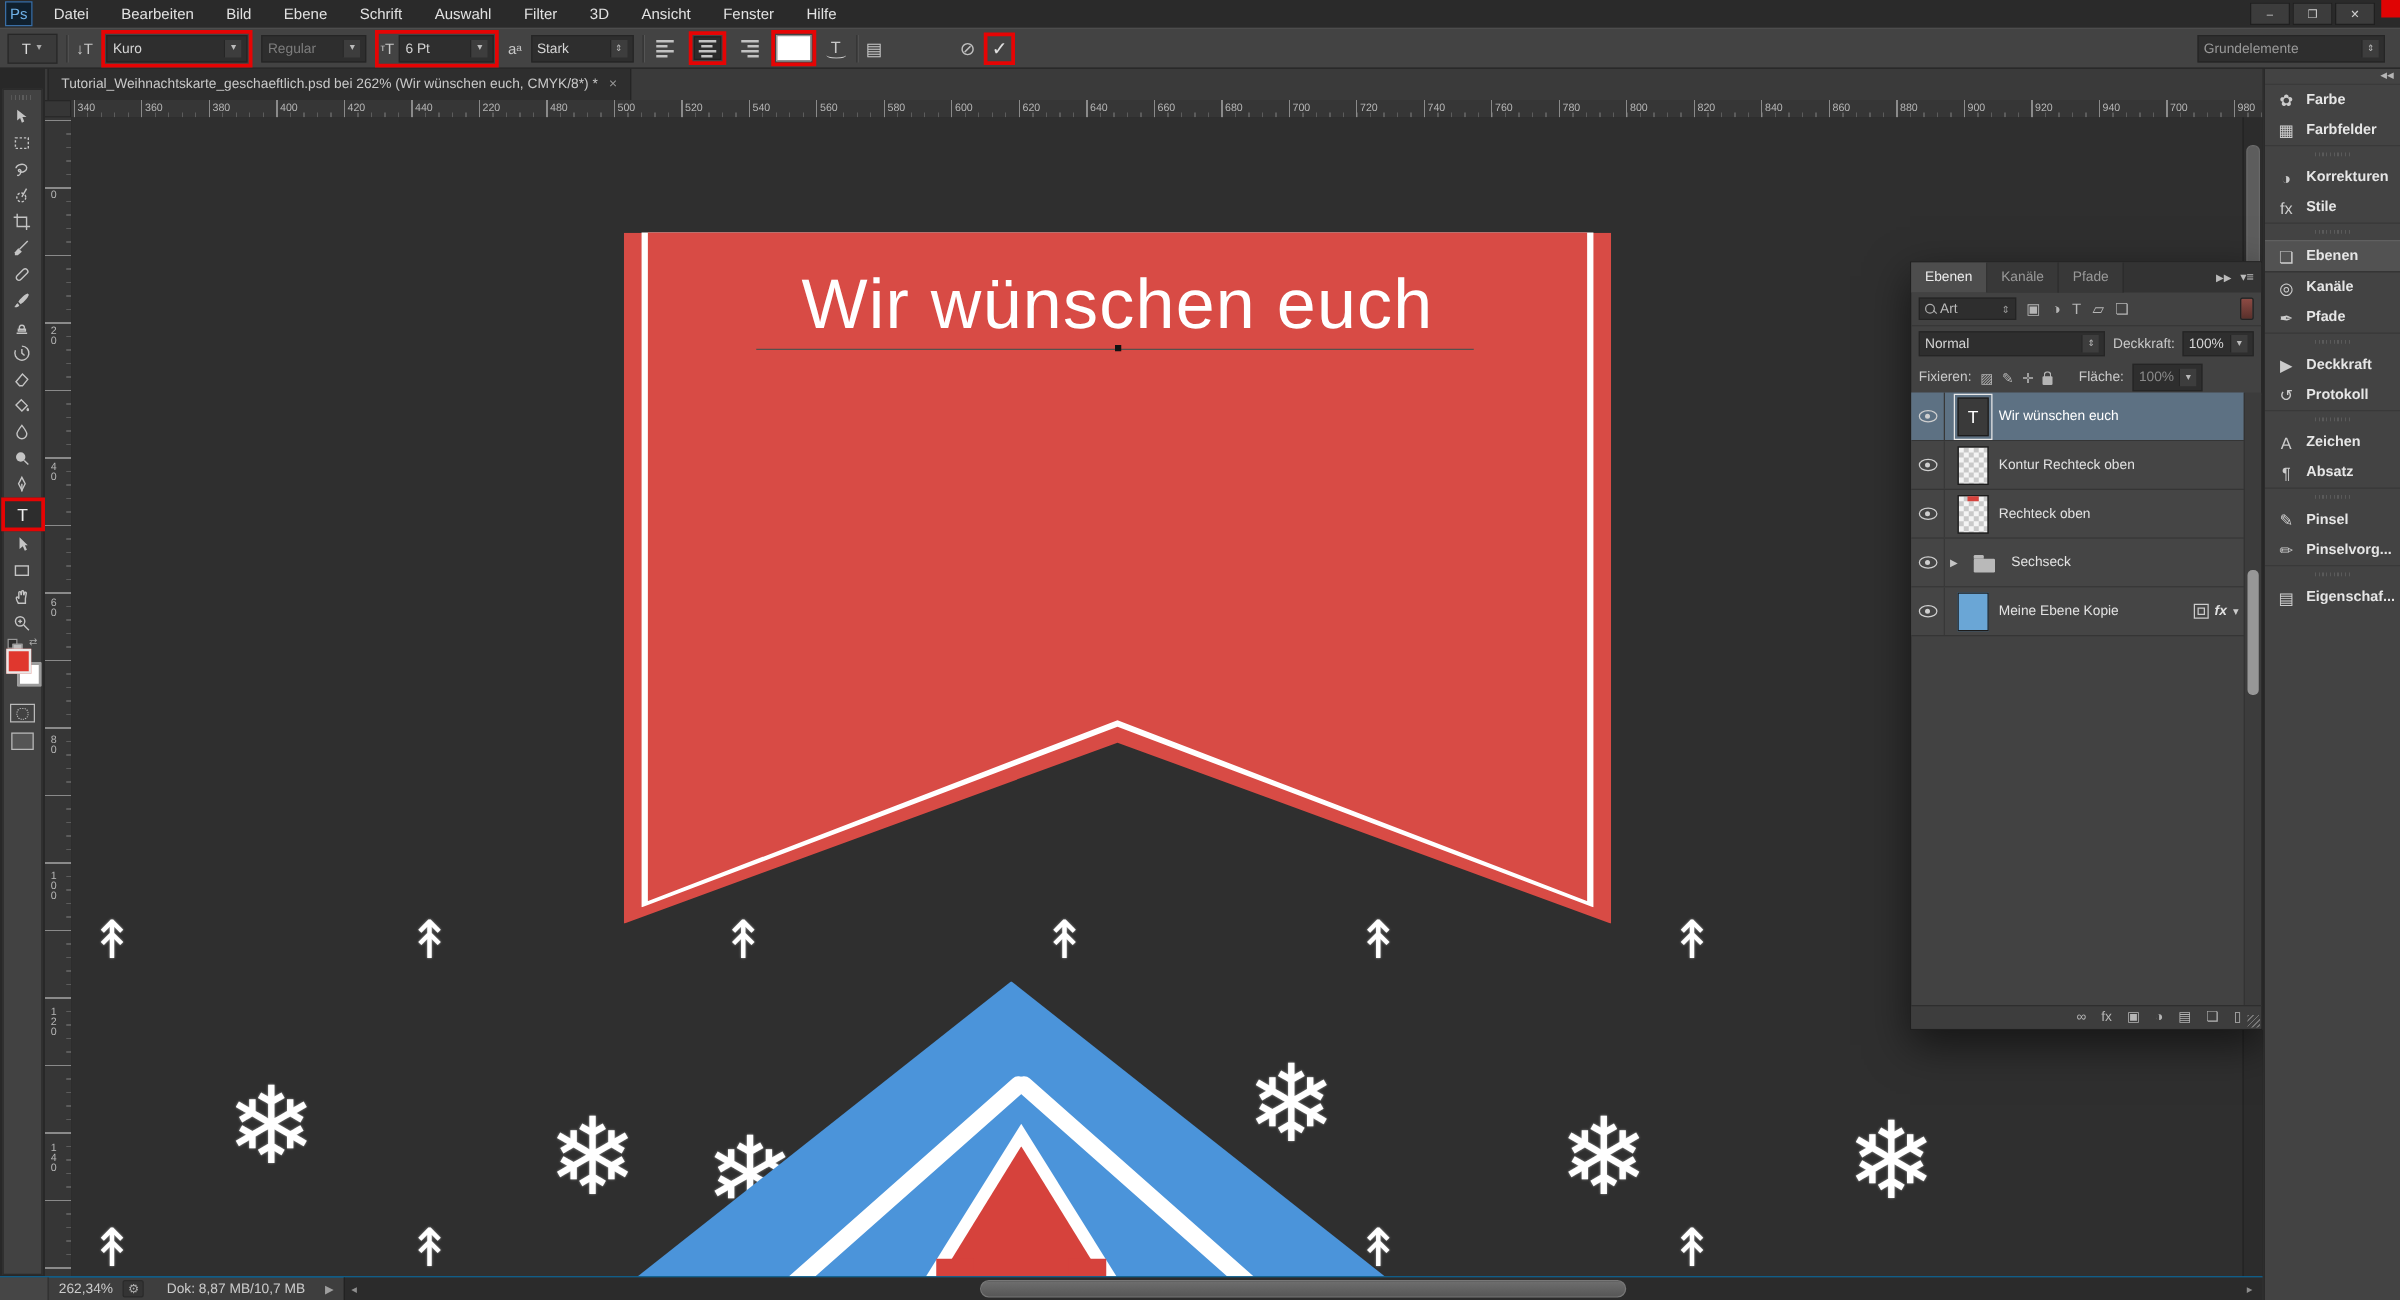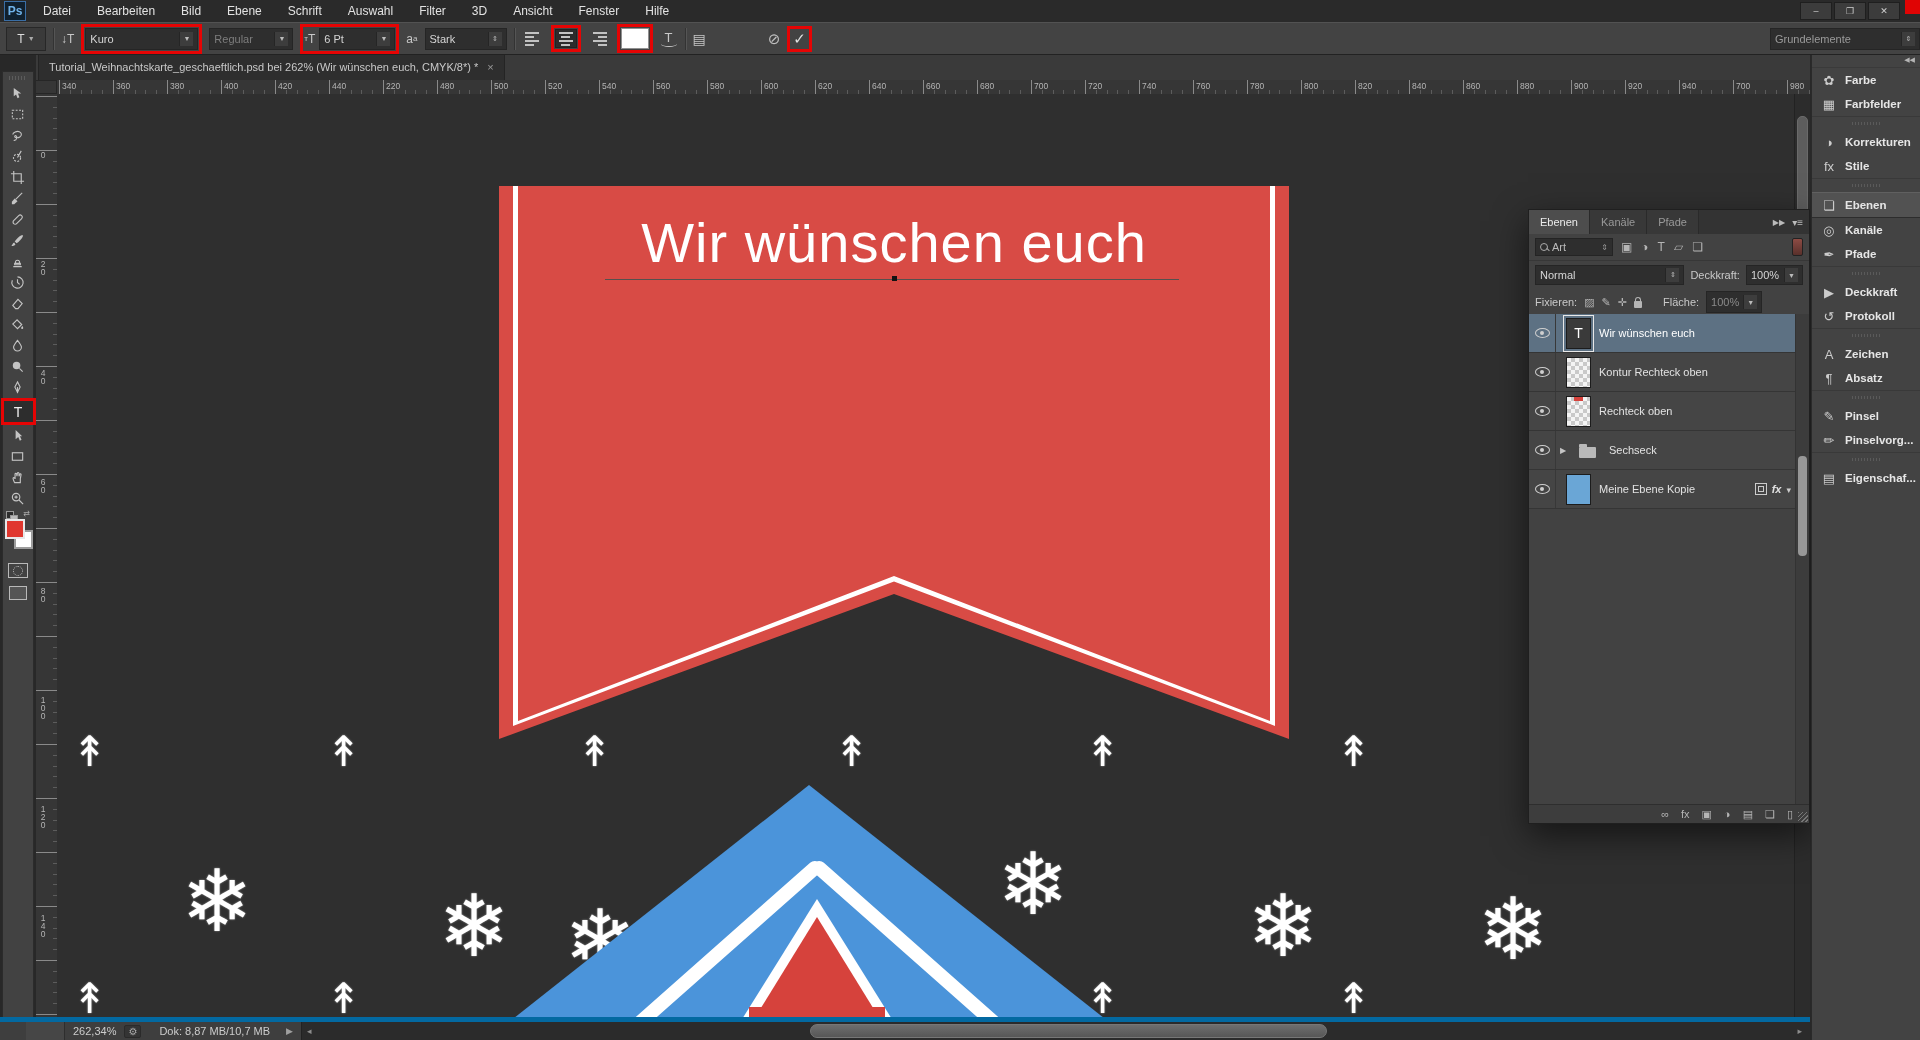--- a/index.html
+++ b/index.html
@@ -1,21 +1,21 @@
 <!DOCTYPE html>
 <html><head>
 <meta charset="utf-8">
 <style>
   html,body{margin:0;padding:0;background:#1a1a1a;}
   #app{position:relative;width:1920px;height:1040px;background:#282828;overflow:hidden;
        font-family:"Liberation Sans",sans-serif;font-size:12px;color:#ddd;user-select:none;}
   
   .titlebar{position:absolute;inset:0 0 auto 0;height:22px;background:#2a2a2a;display:flex;align-items:center;z-index:60;}
   .pslogo{width:20px;height:18px;margin:2px 4px 2px 4px;background:#10202e;border:1px solid #3a6ea5;color:#6fb1e7;
-          font-weight:bold;font-size:12px;display:flex;align-items:center;justify-content:center;}
+          font-weight:normal;font-size:12px;display:flex;align-items:center;justify-content:center;}
   .menus{display:flex;gap:0;}
   .menu-item{padding:0 13px;line-height:22px;color:#e2e2e2;font-size:12px;}
   .winbtns{margin-left:auto;display:flex;align-items:center;height:22px;}
   .winbtn{width:30px;height:16px;margin:0 1px;background:#3c3c3c;border:1px solid #1f1f1f;color:#cfcfcf;
           font-size:9px;display:flex;align-items:center;justify-content:center;}
   .corner-red{width:15px;height:14px;background:#e00404;margin-left:4px;align-self:flex-start;}
   
   .optionsbar{position:absolute;top:22px;left:0;right:0;height:31px;background:#434343;border-top:1px solid #525252;
               border-bottom:1px solid #222;display:flex;align-items:center;gap:7px;padding-left:6px;z-index:55;}
   .ob-field{height:20px;background:#2e2e2e;border:1px solid #252525;display:flex;align-items:center;
@@ -29,21 +29,21 @@
   .alignbtn{width:22px;height:19px;display:flex;flex-direction:column;gap:2px;justify-content:center;padding:0 3px;box-sizing:border-box;}
   .alignbtn i{height:2px;background:#c2c2c2;display:block;}
   .al-left{align-items:flex-start}.al-center{align-items:center}.al-right{align-items:flex-end}
   .alignbtn i:nth-child(odd){width:14px}.alignbtn i:nth-child(even){width:9px}
   .alignbtn.pressed{background:#2c2c2c;border:1px solid #222;}
   .swatch{width:26px;height:19px;background:#fff;border:1px solid #909090;}
   .warp{position:relative;width:18px;height:16px;color:#c8c8c8;font-size:13px;text-align:center;line-height:14px;}
   .warp::after{content:"";position:absolute;left:1px;right:1px;bottom:0;height:5px;border-bottom:1px solid #c8c8c8;border-radius:50%;}
   .cancel{font-size:15px;color:#c0c0c0;}
   .commit{font-size:15px;color:#e0e0e0;padding:0 2px;}
-  .ws-select{margin-left:auto;margin-right:0;width:140px;color:#9a9a9a;gap:24px;}
+  .ws-select{margin-left:auto;margin-right:12px;width:140px;color:#9a9a9a;gap:24px;}
   
   .toolbar{position:absolute;left:2px;top:71px;width:30px;bottom:20px;background:#424242;border:1px solid #2b2b2b;z-index:50;}
   .tb-grip{height:7px;margin:2px 6px;background:repeating-linear-gradient(90deg,#5c5c5c 0 1px,transparent 1px 3px);background-size:100% 4px;background-position:center;background-repeat:no-repeat;}
   .tool{width:28px;height:21px;display:flex;align-items:center;justify-content:center;}
   .tool svg{width:15px;height:15px;stroke:#c4c4c4;stroke-width:1.2;fill:none;}
   .tool .fillpath{fill:#c4c4c4;stroke:none;}
   .tool-rb{border:3px solid #e60404;margin:0 -3px 0 -2px;background:#2d2d2d;}
   .t-glyph{font-size:14px;color:#ededed;}
   .swatches{position:relative;width:28px;height:36px;margin-top:8px;}
   .mini-sw{position:absolute;left:3px;top:-6px;width:6px;height:6px;border:1px solid #999;background:#2d2d2d;}
@@ -149,22 +149,22 @@
   
   .dock{position:absolute;right:0;top:53px;width:108px;bottom:0;background:#434343;border-left:1px solid #2a2a2a;z-index:45;}
   .dock-top{height:14px;display:flex;justify-content:flex-end;align-items:center;padding-right:5px;color:#b5b5b5;font-size:7px;border-bottom:1px solid #3a3a3a;}
   .dock-item{height:24px;display:flex;align-items:center;gap:7px;padding-left:8px;}
   .dock-item.active{background:#525252;border-top:1px solid #606060;border-bottom:1px solid #2d2d2d;}
   .dock-item.gap{height:13px;padding:0;display:flex;align-items:center;justify-content:center;border-top:1px solid #393939;}
   .dock-item.gap::before{content:"";width:28px;height:3px;background:repeating-linear-gradient(90deg,#5a5a5a 0 1px,transparent 1px 3px);}
   .dock-glyph{width:18px;text-align:center;font-size:13px;color:#cccccc;font-style:normal;}
   .dock-label{font-size:11.5px;color:#e6e6e6;font-weight:bold;white-space:nowrap;}
   
-  .statusbar{position:absolute;left:0;bottom:0;height:18px;right:110px;background:#3e3e3e;border-top:5px solid #0369a1;
-             display:flex;align-items:center;font-size:11px;color:#ccc;z-index:50;padding-left:26px;}
+  .statusbar{position:absolute;left:0;bottom:0;height:18px;right:110px;background:#3e3e3e;border-top:1px solid #0369a1;
+             display:flex;align-items:center;font-size:11px;color:#ccc;z-index:50;}
   .sb-corner{width:38px;align-self:stretch;background:#464646;border-right:1px solid #2e2e2e;}
   .sb-zoom{padding:0 8px;}
   .sb-gear{font-size:10px;color:#aaa;background:#343434;border:1px solid #2a2a2a;border-radius:2px;padding:0 3px;margin-right:10px;}
   .sb-doc{padding:0 8px;}
   .sb-play{color:#9f9f9f;font-size:9px;padding:0 8px;}
   .hscroll{flex:1;align-self:stretch;background:#2b2b2b;border-left:1px solid #222;display:flex;align-items:center;position:relative;}
   .hs-arrow{color:#8d8d8d;font-size:9px;padding:0 5px;}
   .hs-thumb{position:absolute;left:508px;width:515px;top:2px;bottom:2px;background:linear-gradient(#6e6e6e,#575757);border:1px solid #777;border-radius:7px;}
   .hs-right{position:absolute;right:3px;color:#8d8d8d;font-size:9px;}
 </style>

